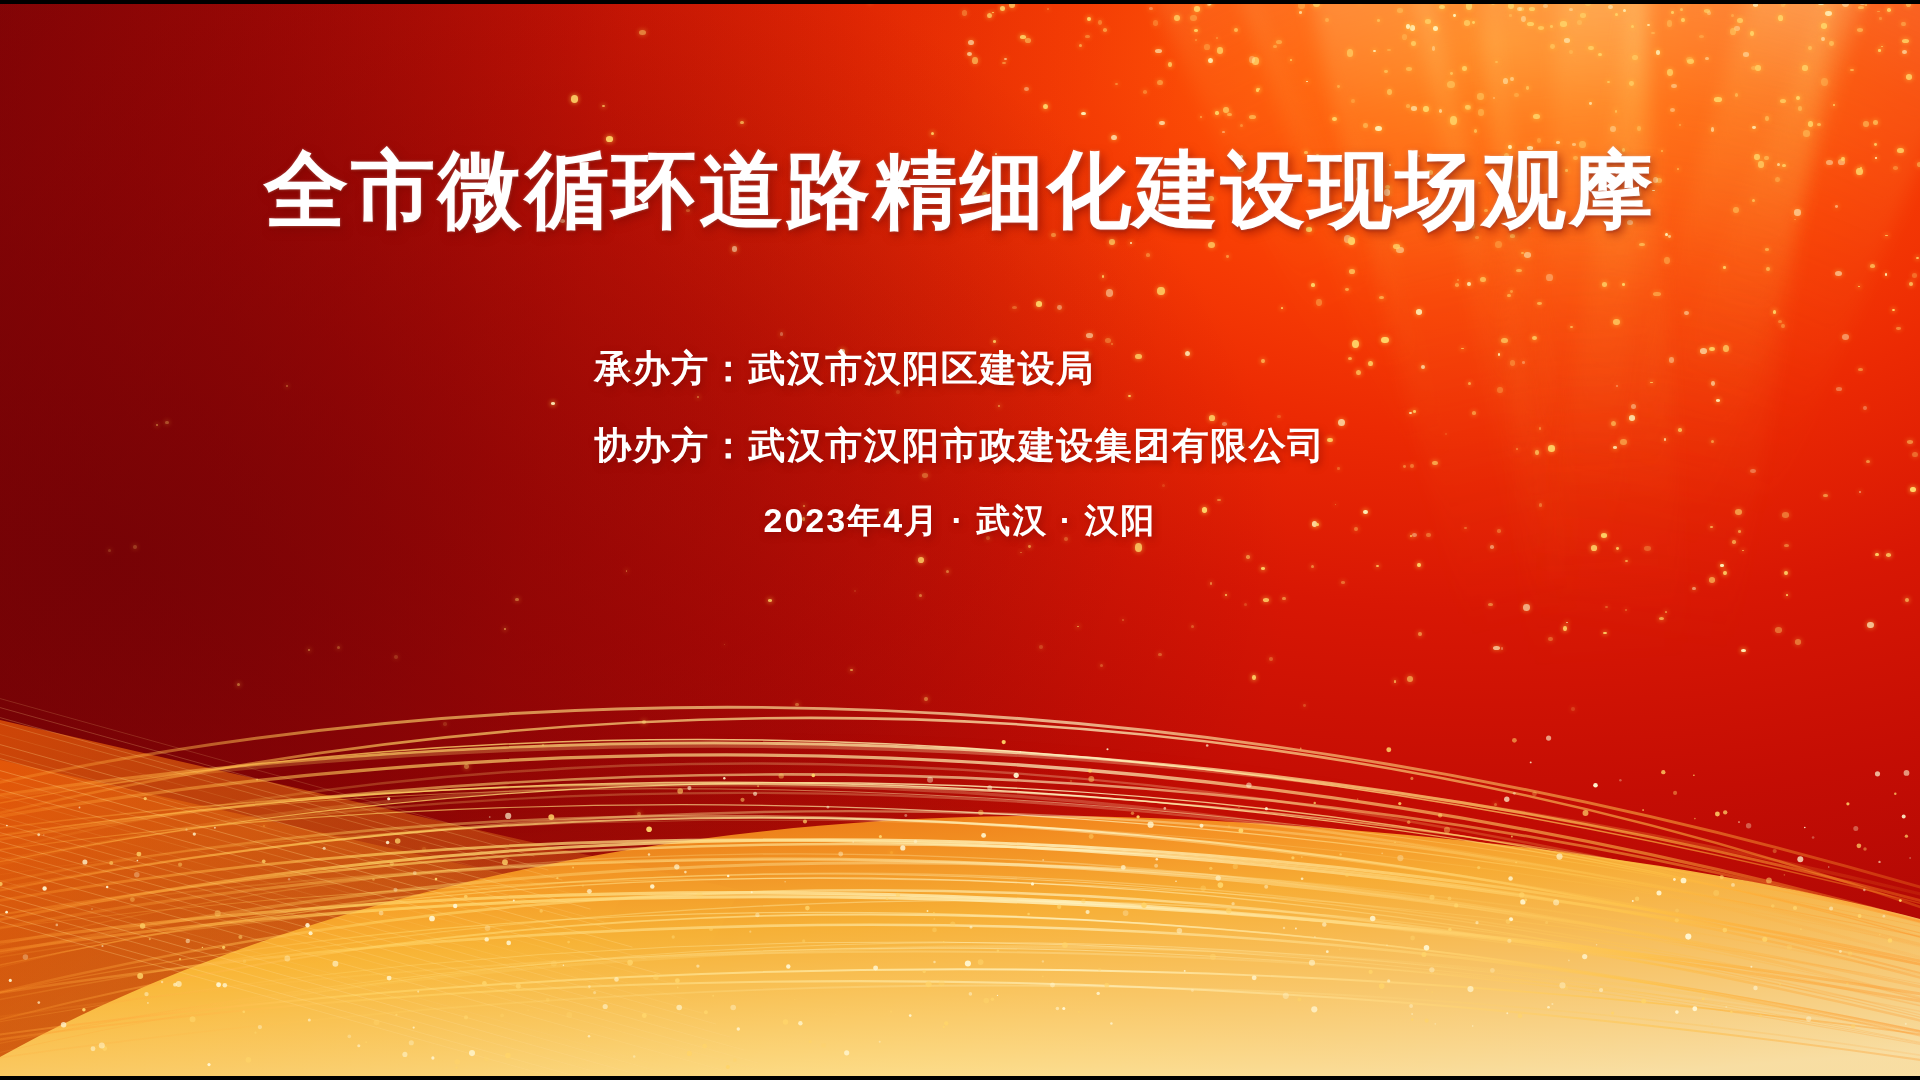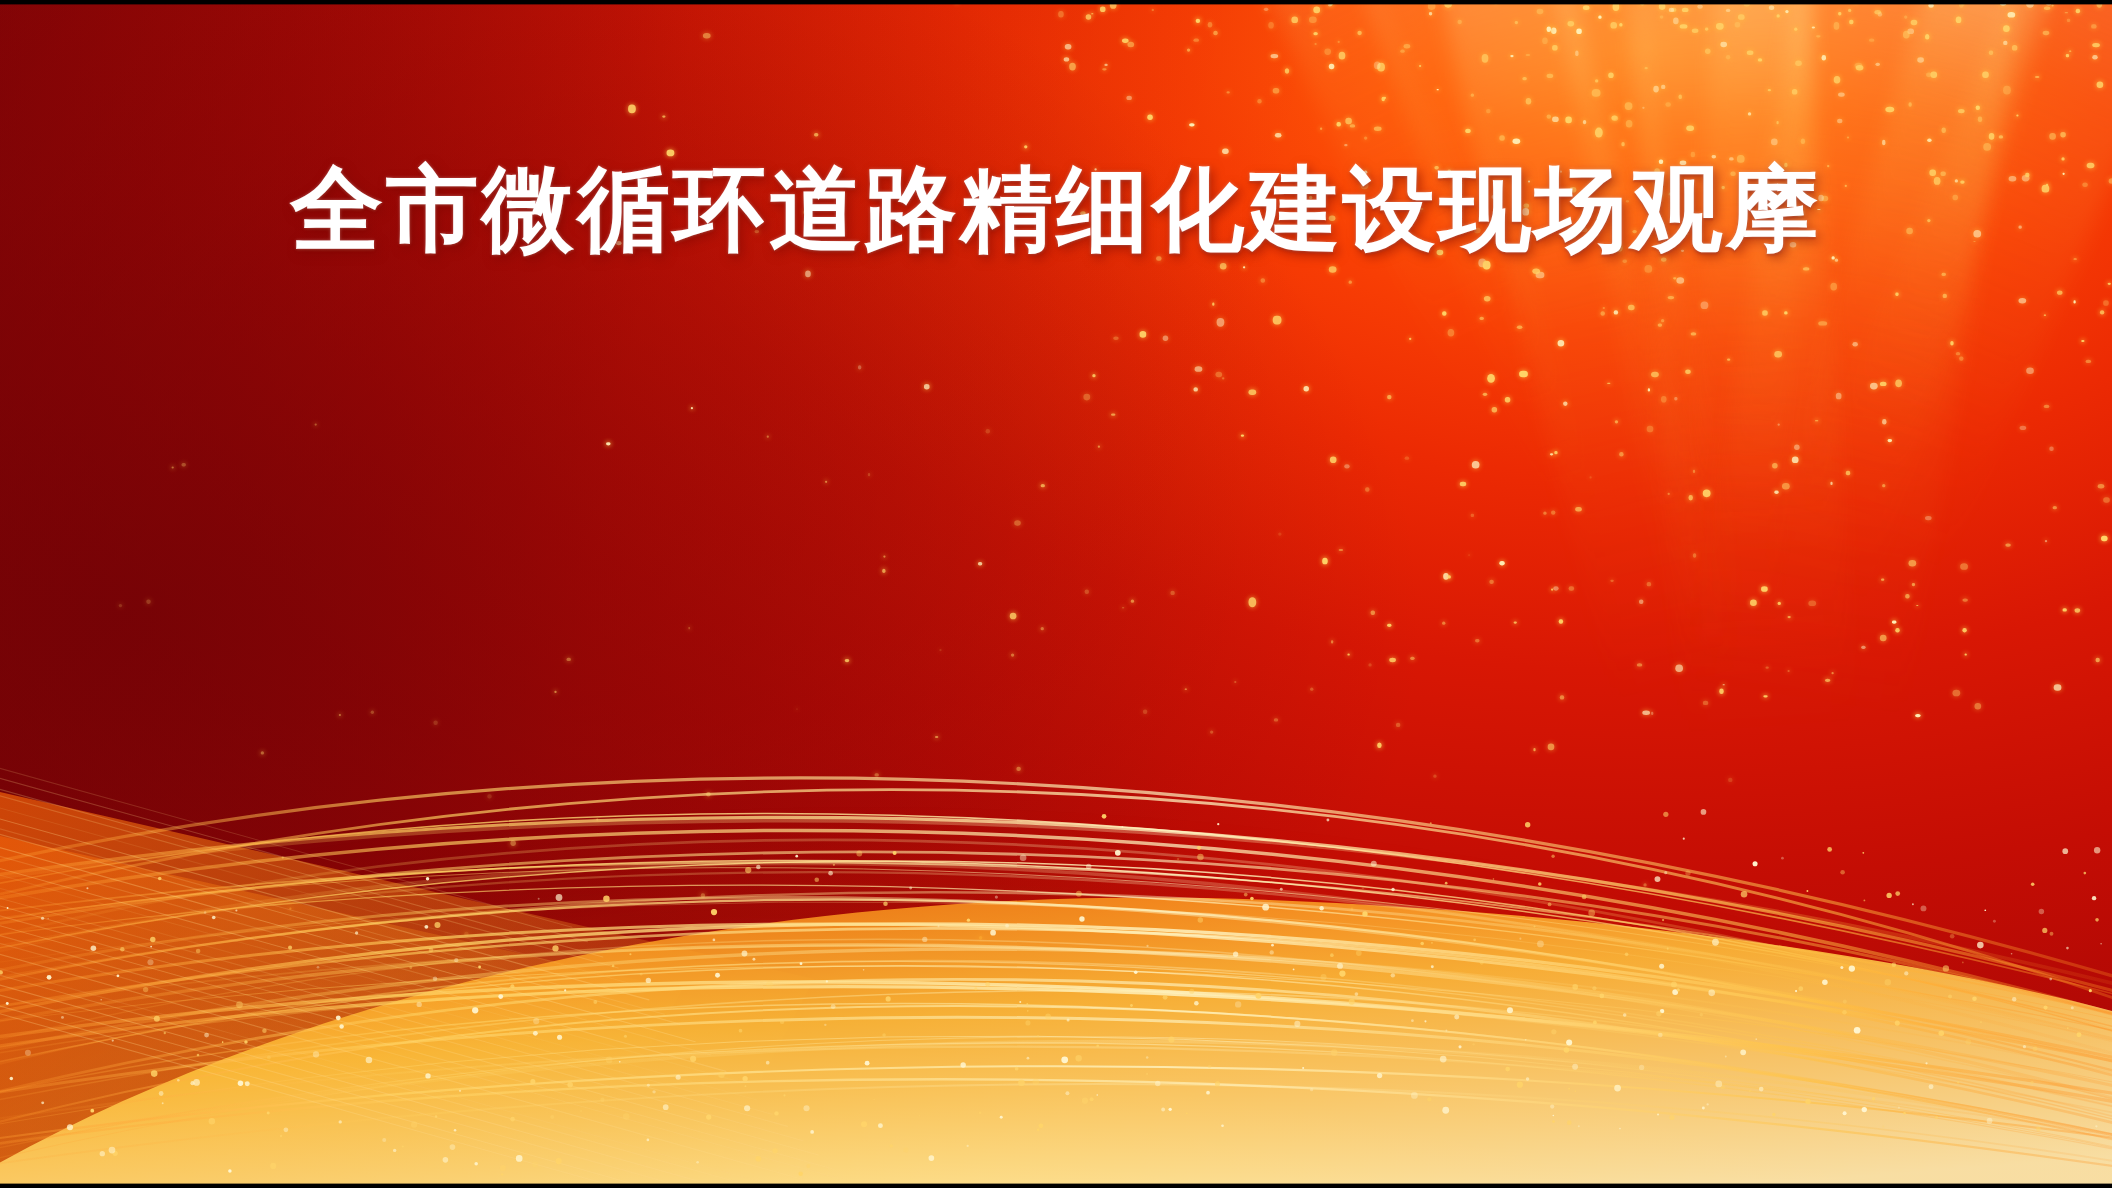--- a/index.html
+++ b/index.html
@@ -1245,20 +1245,23 @@
     </svg>
   </div>
 
   <div class="content">
 
     <div class="title-block">
       <div class="title-line first">全市微循环道路精细化建设现场观摩</div>
     </div>
 
     <div class="org-block">
+      <div class="org-line">承办方：武汉市汉阳区建设局</div>
+      <div class="org-line">协办方：武汉市汉阳市政建设集团有限公司</div>
     </div>
 
+    <div class="date-line">2023年4月 · 武汉 · 汉阳</div>
 
   </div>
 
   <div class="edge-top"></div>
   <div class="edge-bottom"></div>
 </div>
 
 </body></html>

